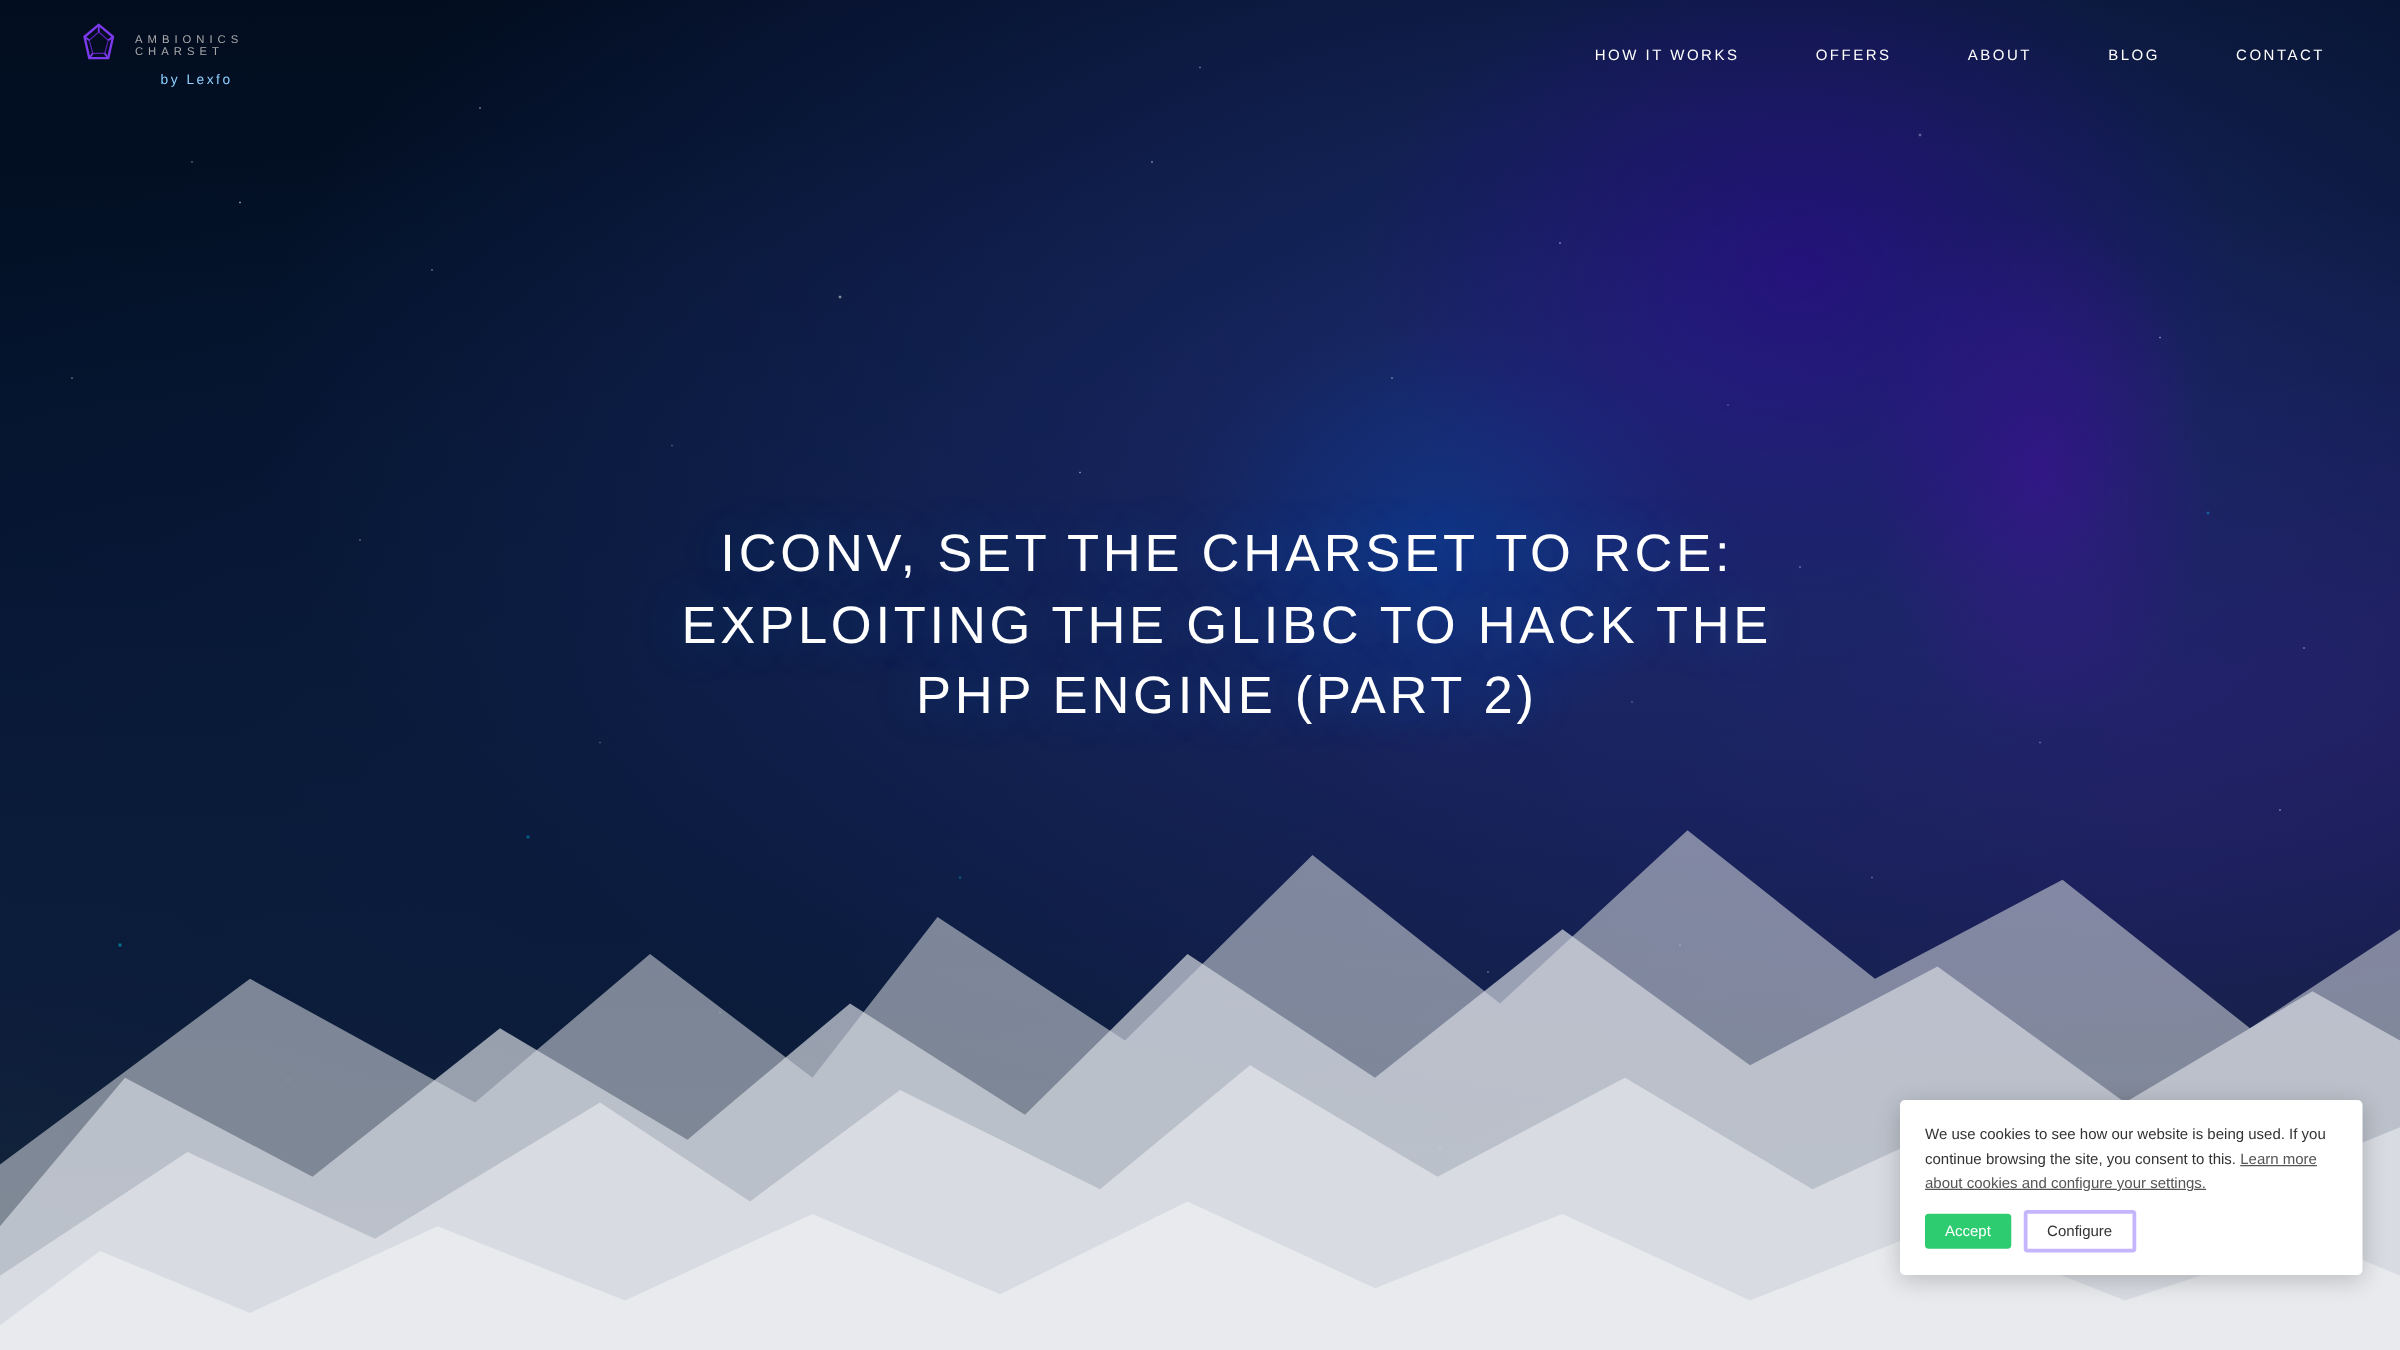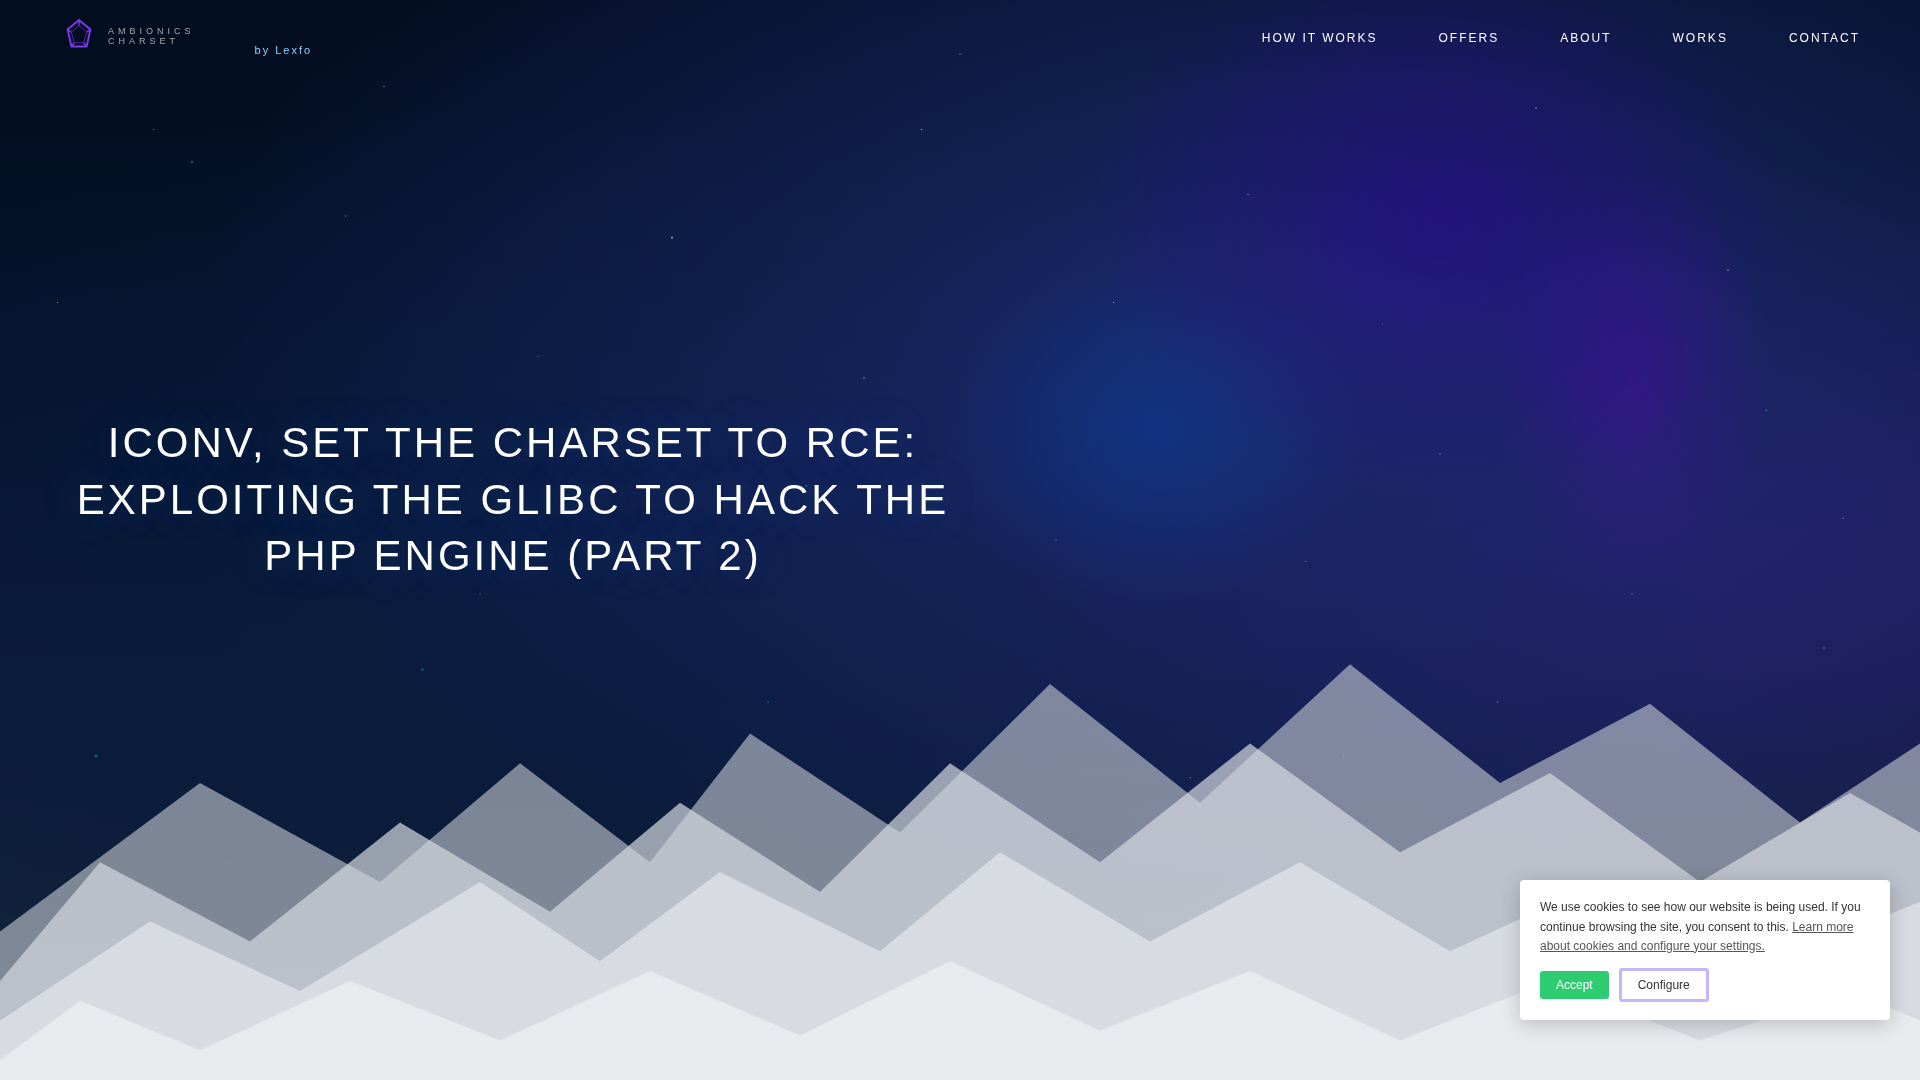--- a/index.html
+++ b/index.html
@@ -23,22 +23,22 @@
       z-index: 100;
       display: flex;
       align-items: center;
       justify-content: space-between;
       padding: 18px 60px;
       background: transparent;
     }
 
     .logo-area {
       display: flex;
-      flex-direction: row;
-      align-items: flex-end;
+      flex-direction: column;
+      align-items: center;
     }
 
     .logo-main {
       display: flex;
       align-items: center;
       gap: 10px;
     }
 
     .logo-icon {
       width: 38px;
@@ -88,21 +88,21 @@
 
     
     .hero {
       position: relative;
       width: 100%;
       height: 100vh;
       min-height: 700px;
       overflow: hidden;
       display: flex;
       align-items: center;
-      justify-content: flex-start;
+      justify-content: center;
       padding-left: 43px;
     }
 
     
     .hero-bg {
       position: absolute;
       inset: 0;
       background:
         radial-gradient(ellipse at 70% 30%, #1a2a6c 0%, transparent 60%),
         radial-gradient(ellipse at 30% 60%, #0a1a3c 0%, transparent 60%),
@@ -298,21 +298,21 @@
     <li>
       <a href="#">HOW IT WORKS</a>
     </li>
     <li>
       <a href="#">OFFERS</a>
     </li>
     <li>
       <a href="#">ABOUT</a>
     </li>
     <li>
-      <a href="#">WORKS</a>
+      <a href="#">BLOG</a>
     </li>
     <li>
       <a href="#">CONTACT</a>
     </li>
   </ul>
 </nav>
 
 <section class="hero">
   <div class="hero-bg"></div>
   <div class="stars"></div>

